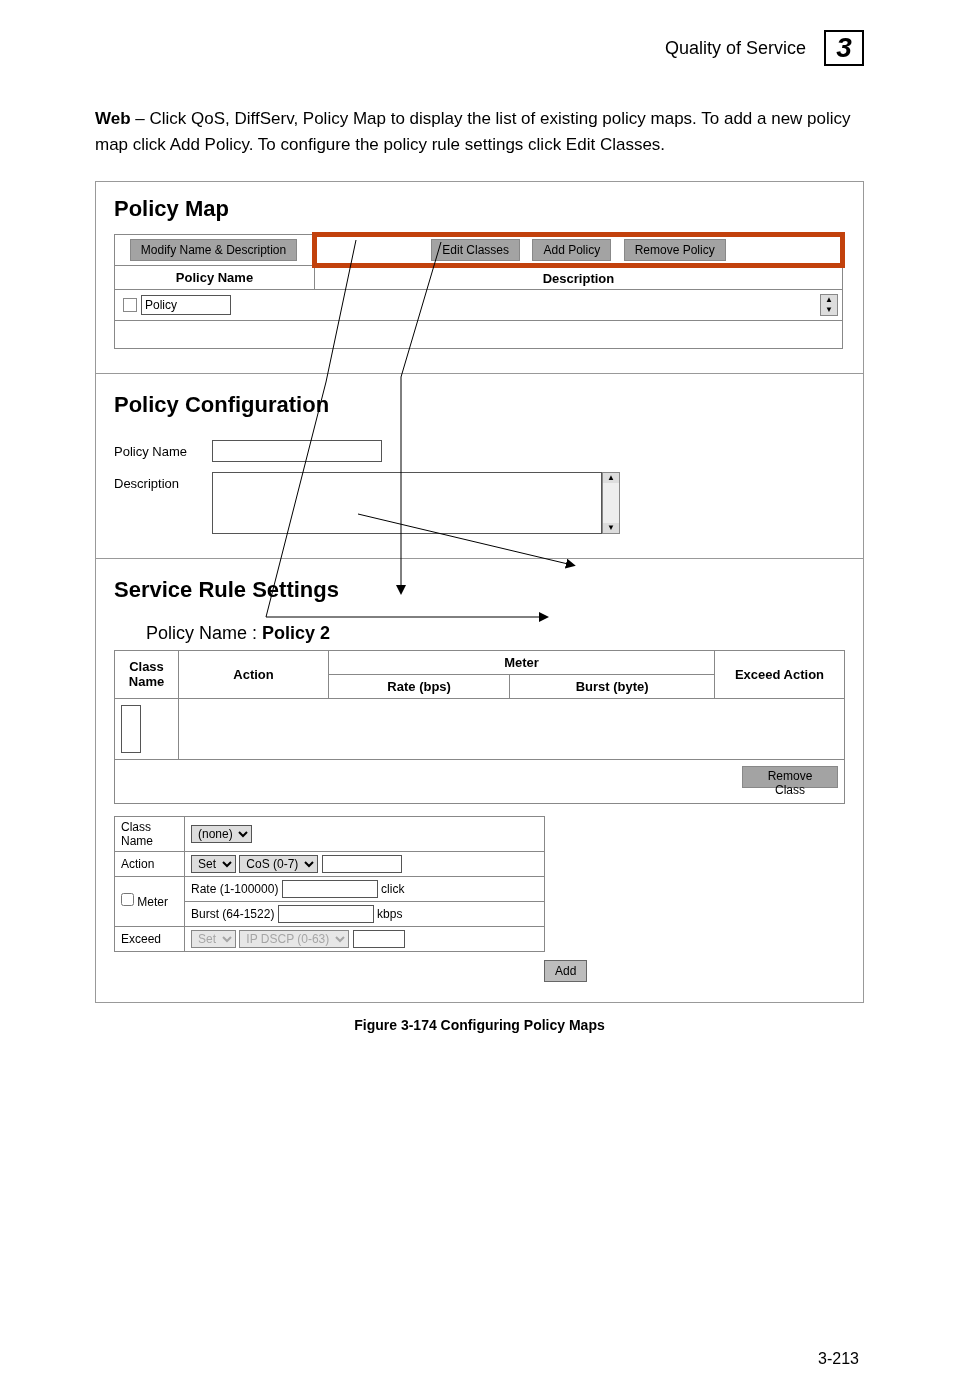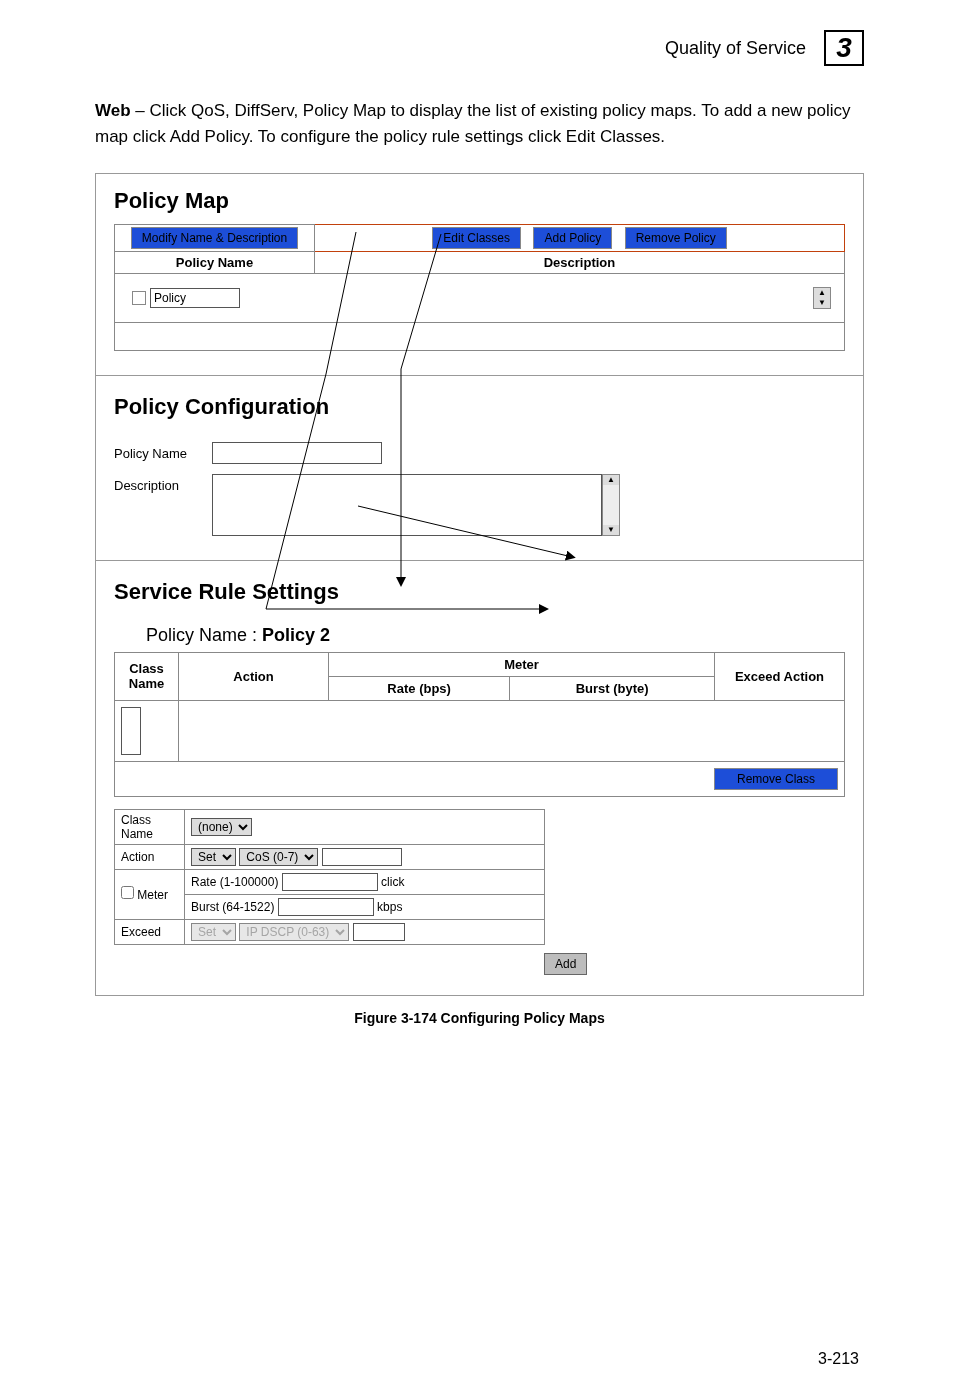--- a/index.html
+++ b/index.html
@@ -1,25 +1,25 @@
 <!DOCTYPE html>
 <html><head>
   <meta charset="utf-8">
   <style>
     * { box-sizing: border-box; margin: 0; padding: 0; }
     body { font-family: Arial, Helvetica, sans-serif; width: 954px; height: 1388px; background: #fff; padding: 30px 90px 0 95px; position: relative; }
-    .header-row { display: flex; justify-content: flex-end; align-items: center; margin-bottom: 32px; }
+    .header-row { display: flex; justify-content: flex-end; align-items: center; margin-bottom: 40px; }
     .section-label { font-size: 18px; margin-right: 18px; }
     .chapter-badge { width: 40px; height: 36px; border: 2px solid #000; display: flex; align-items: center; justify-content: center; font-size: 28px; font-weight: 900; font-style: italic; }
     .intro { font-size: 17px; line-height: 1.55; margin-bottom: 22px; }
     .intro b { font-weight: 700; }
     .ui-frame { border: 1px solid #999; padding: 14px 18px 20px; position: relative; }
     .panel-title { font-size: 22px; font-weight: 700; margin-bottom: 10px; }
     
-    .pm-btn { font-size: 12px; background: #1d4ed8; border: 1px solid #888; padding: 2px 10px; height: 22px; }
+    .pm-btn { font-size: 12px; background: #a3a3a3; border: 1px solid #888; padding: 2px 10px; height: 22px; }
     .pm-table-head td { font-size: 13px; font-weight: 700; text-align: center; border: 1px solid #888; padding: 3px; background: #fff; }
     .pm-row { display: flex; align-items: center; }
     .pm-check { width: 14px; height: 14px; border: 1px solid #888; background: #fff; margin: 0 4px; }
     .pm-input { width: 90px; border: 1px solid #555; padding: 2px 3px; font-size: 12px; }
     .pm-desc { flex: 1; display: flex; align-items: center; justify-content: flex-end; }
     .scrollbar { width: 18px; height: 22px; display: flex; flex-direction: column; border: 1px solid #888; }
     .scrollbar span { flex: 1; background: #ddd; display: flex; align-items: center; justify-content: center; font-size: 8px; line-height: 1; }
     .sep-line { border: 0; border-top: 1px solid #999; margin: 24px -18px 18px; }
     
     .pc-row { display: flex; align-items: flex-start; margin-bottom: 10px; }
@@ -75,32 +75,32 @@
 
     <line x1="262" y1="332" x2="472" y2="382" stroke="#000" stroke-width="1" marker-end="url(#arrow)"></line>
   </svg>
 
   <div class="panel-title">Policy Map</div>
 
   <table style="width:100%; border-collapse:collapse;">
     <tbody>
         <tr>
       <td style="border:1px solid #888; width:200px; text-align:center; padding:2px;"><button class="pm-btn">Modify Name &amp; Description</button></td>
-      <td style="border:1px solid #c2410c; text-align:center; padding:2px;">
+      <td style="border:5px solid #c2410c; text-align:center; padding:2px;">
         <button class="pm-btn">Edit Classes</button>
         <button class="pm-btn" style="margin:0 8px">Add Policy</button>
         <button class="pm-btn">Remove Policy</button>
       </td>
     </tr>
     <tr class="pm-table-head">
       <td>Policy Name</td>
       <td>Description</td>
     </tr>
     <tr>
-      <td colspan="2" style="border:1px solid #888; padding:13px;">
+      <td colspan="2" style="border:1px solid #888; padding:4px;">
         <div class="pm-row">
           <div class="pm-check"></div>
           <input class="pm-input" value="Policy" style="">
           <div class="pm-desc">
             <div class="scrollbar">
                   <span>▲</span>
                   <span>▼</span>
                 </div>
           </div>
         </div>
@@ -152,21 +152,21 @@
       <th>Rate (bps)</th>
       <th>Burst (byte)</th>
     </tr>
     <tr>
       <td class="empty-cell">
             <div class="empty-box"></div>
           </td>
       <td colspan="4" class="empty-cell" style="border-left:1px solid #888;">&nbsp;</td>
     </tr>
     <tr>
-      <td colspan="5" style="text-align:right; padding:6px;"><button class="pm-btn" style="width:124px">Remove Class</button></td>
+      <td colspan="5" style="text-align:right; padding:6px;"><button class="pm-btn" style="width:96px">Remove Class</button></td>
     </tr>
   </tbody>
     </table>
 
   <table class="form-table">
     <tbody>
         <tr>
       <td style="width:70px">Class Name</td>
       <td style="width:360px">
         <select class="mini-select"><option>(none)</option></select>

